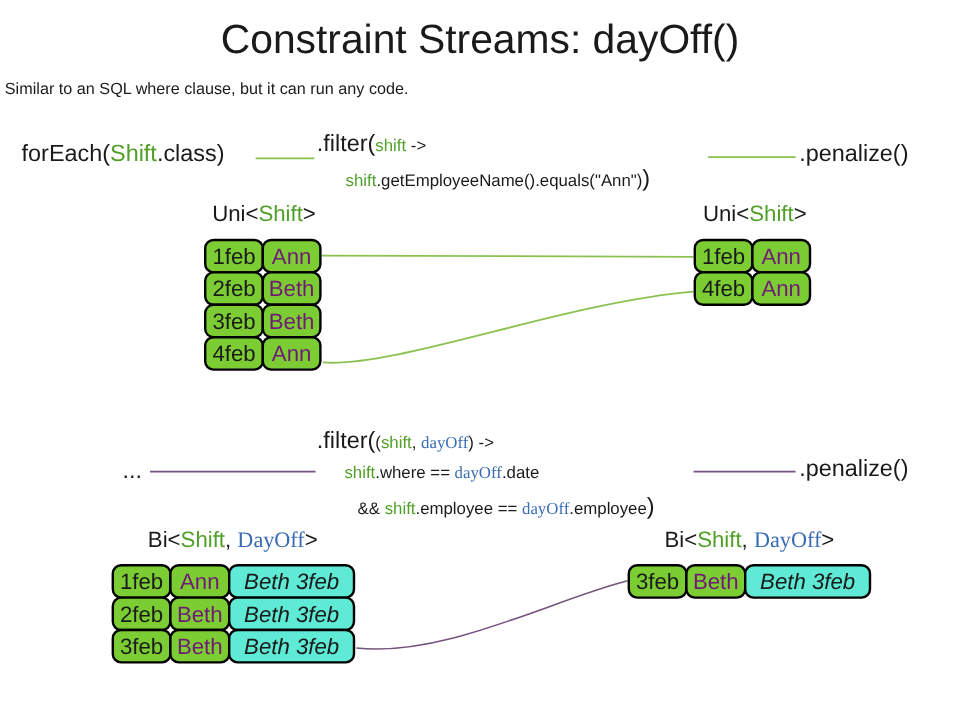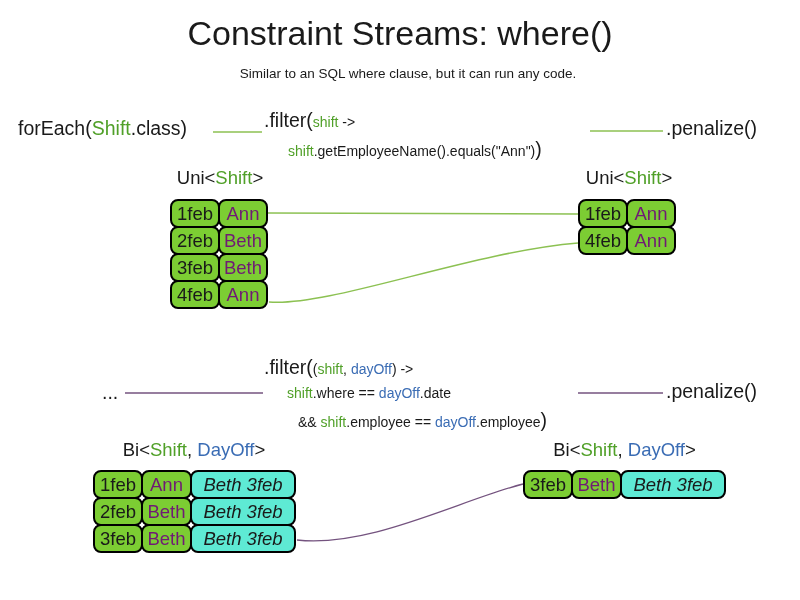--- a/index.html
+++ b/index.html
@@ -1,46 +1,46 @@
 <!DOCTYPE html>
 <html><head>
 <meta charset="utf-8">
 <style>
   html,body{margin:0;padding:0;background:#fff;}
   .stage{position:relative;width:800px;height:600px;background:#ffffff;overflow:hidden;
          font-family:"Liberation Sans", sans-serif;color:#1a1a1a;}
   .abs{position:absolute;}
   .title{left:0;right:0;top:14px;text-align:center;font-size:34px;letter-spacing:0;}
-  .subtitle{left:16px;right:0;top:66px;text-align:center;font-size:13.5px;}
+  .subtitle{left:4px;right:0;top:66px;text-align:left;font-size:13.5px;}
   .code-big{font-size:19.5px;white-space:nowrap;}
   .code-sm{font-size:14px;white-space:nowrap;}
   .big-paren{font-size:19.5px;}
   .g{color:#50a028;}
-  .b{color:#3a6cb4;}
+  .b{color:#3a6cb4;font-family:Liberation Serif, serif;}
   .o{color:#701a75;}
   .lbl{font-size:18.5px;text-align:center;white-space:nowrap;}
   .tbl{display:flex;flex-direction:column;}
   .tblrow{display:flex;}
   .tblrow + .tblrow{margin-top:-2px;}
   .cell{height:25px;line-height:25px;border:2px solid #000;border-radius:8px;
         text-align:center;font-size:18.5px;background:#7ccd33;overflow:hidden;}
   .cell + .cell{margin-left:-2px;}
   .cell.blue{background:#5eead4;font-style:italic;}
   .w-date{width:46px;}
   .w-name{width:46px;}
   .w-name-bi{width:47px;}
   .w-day{width:102px;}
   svg.wires{position:absolute;left:0;top:0;pointer-events:none;}
 </style>
 </head>
 <body>
 
 <div class="stage">
 
-  <div class="abs title">Constraint Streams: where()</div>
+  <div class="abs title">Constraint Streams: dayOff()</div>
   <div class="abs subtitle">Similar to an SQL where clause, but it can run any code.</div>
 
   <svg class="wires" width="800" height="600" viewBox="0 0 800 600">
     <path d="M213 132 L262 132" stroke="#8cc152" stroke-width="1.5" fill="none"></path>
     <path d="M590 131 L663 131" stroke="#8cc152" stroke-width="1.5" fill="none"></path>
     <path d="M268 213 L578 214" stroke="#8cc152" stroke-width="1.5" fill="none"></path>
     <path d="M269 302 C 330 307, 470 252, 578 243" stroke="#8cc152" stroke-width="1.5" fill="none"></path>
     <path d="M125 393 L263 393" stroke="#74537f" stroke-width="1.3" fill="none"></path>
     <path d="M578 393 L663 393" stroke="#74537f" stroke-width="1.3" fill="none"></path>
     <path d="M297 540 C 370 548, 460 500, 523 484" stroke="#74537f" stroke-width="1.3" fill="none"></path>

